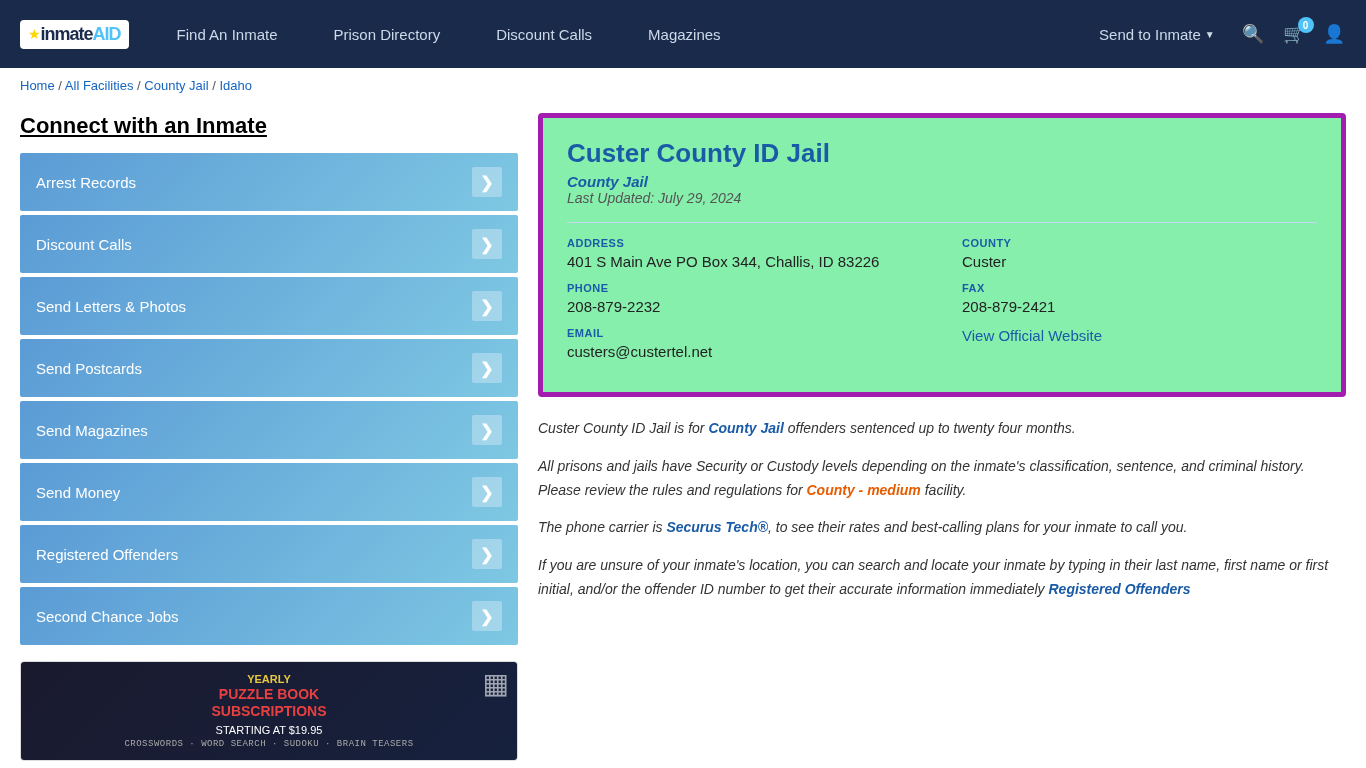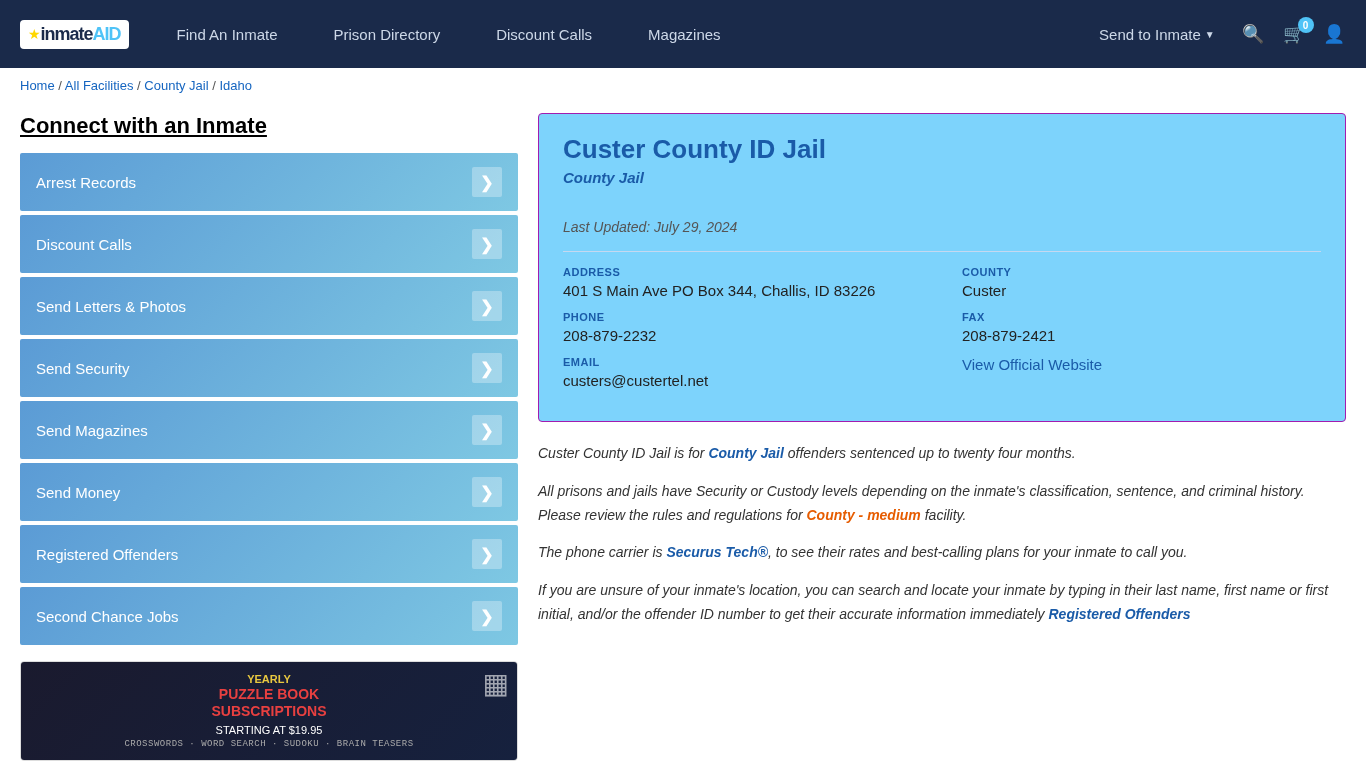--- a/index.html
+++ b/index.html
@@ -177,22 +177,22 @@
       color: #fff;
       opacity: 0.6;
       line-height: 1;
     }
 
     
     .content {
       flex: 1;
     }
     .facility-card {
-      background: #7dd3fc;
-      border: 1px solid #a21caf;
+      background: #86efac;
+      border: 5px solid #a21caf;
       border-radius: 4px;
       padding: 20px 24px;
       margin-bottom: 20px;
     }
     .facility-name {
       font-size: 26px;
       font-weight: bold;
       color: #1a5ba8;
       margin-bottom: 4px;
     }
@@ -200,21 +200,20 @@
       font-size: 15px;
       font-weight: bold;
       color: #1a5ba8;
       font-style: italic;
     }
     .facility-updated {
       font-size: 14px;
       color: #555;
       font-style: italic;
       margin-bottom: 16px;
-      margin-top: 33px;
     }
     .facility-details {
       display: flex;
       gap: 40px;
       flex-wrap: wrap;
       justify-content: space-between;
     }
     .detail-col { flex: 1; min-width: 200px; }
     .detail-label {
       font-size: 11px;
@@ -331,21 +330,21 @@
       </div>
       <div class="sidebar-item">
         <span>Discount Calls</span>
         <div class="sidebar-arrow">❯</div>
       </div>
       <div class="sidebar-item">
         <span>Send Letters &amp; Photos</span>
         <div class="sidebar-arrow">❯</div>
       </div>
       <div class="sidebar-item">
-        <span>Send Security</span>
+        <span>Send Postcards</span>
         <div class="sidebar-arrow">❯</div>
       </div>
       <div class="sidebar-item">
         <span>Send Magazines</span>
         <div class="sidebar-arrow">❯</div>
       </div>
       <div class="sidebar-item">
         <span>Send Money</span>
         <div class="sidebar-arrow">❯</div>
       </div>

